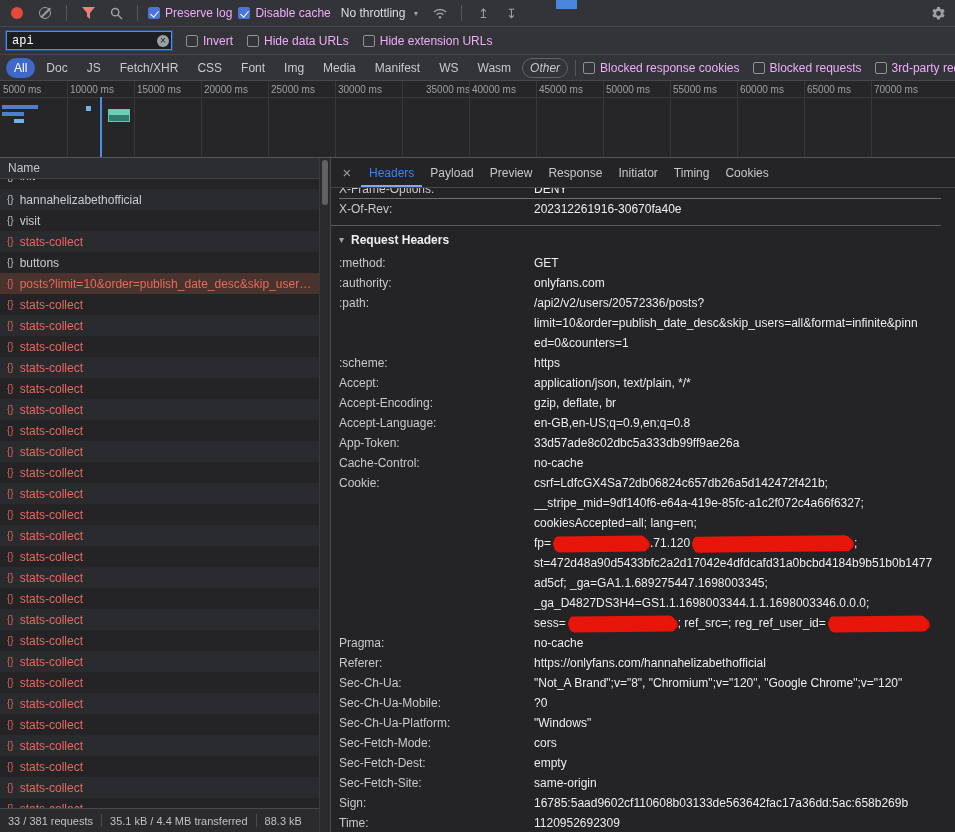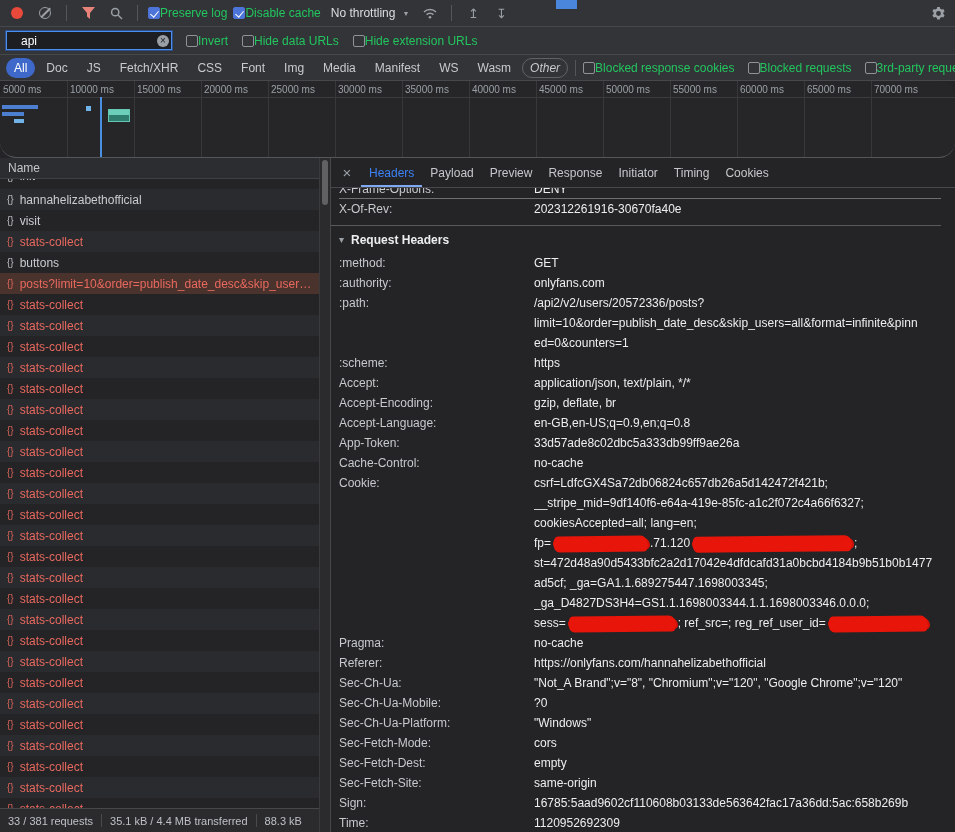--- a/index.html
+++ b/index.html
@@ -12,44 +12,44 @@
   .bar { background:#333438; display:flex; align-items:center; padding:0 6px; border-bottom:1px solid #47484c; }
   .toolbar { height:27px; gap:6px; position:relative; }
   .filterbar { height:28px; gap:14px; }
   .typebar { height:26px; gap:3px; }
   .icon-btn { min-width:22px; height:20px; display:flex; align-items:center; justify-content:center; color:#9aa0a6; cursor:default; }
   .vsep { width:1px; height:16px; background:#55565a; margin:0 4px; flex:0 0 1px; }
   .spacer { flex:1; }
   .record-dot { width:12px; height:12px; border-radius:50%; background:#e8493a; }
   .slash-circle { width:12px; height:12px; border:1.5px solid #9aa0a6; border-radius:50%; position:relative; }
   .slash-circle::after { content:""; position:absolute; left:-1.5px; top:3.7px; width:13px; height:1.5px; background:#9aa0a6; transform:rotate(-45deg); }
-  .cb-label { display:flex; align-items:center; color:#22c55e; white-space:nowrap; }
+  .cb-label { display:flex; align-items:center; gap:5px; color:#f0abfc; white-space:nowrap; }
   .cb { width:12px; height:12px; border:1px solid #8f9297; border-radius:2px; background:transparent; position:relative; flex:0 0 12px; }
   .cb.checked { background:#4d74d8; border-color:#4d74d8; }
   .cb.checked::after { content:""; position:absolute; left:3px; top:0.5px; width:4px; height:7px;
       border:solid #fff; border-width:0 1.5px 1.5px 0; transform:rotate(40deg); }
   .dropdown { display:flex; align-items:center; gap:7px; color:#dcdee1; padding:0 4px; }
   .caret { font-size:7px; color:#9aa0a6; }
   .arrow-glyph { font-size:13px; color:#9aa0a6; }
   .blue-glitch { position:absolute; left:556px; top:0; width:21px; height:9px; background:#4b86dd; z-index:5; }
 
   
   .filter-wrap { position:relative; flex:0 0 166px; }
   .filter-input { width:166px; height:19px; background:#1d1e21; border:1px solid #4a8ef0; box-shadow:0 0 0 1px #2b4f86;
-      color:#fff; font-family:Liberation Sans, sans-serif; font-size:12px; padding:0 18px 0 14px; outline:none; }
+      color:#fff; font-family:Liberation Mono, monospace; font-size:12px; padding:0 18px 0 5px; outline:none; }
   .clear-btn { position:absolute; right:3px; top:3.5px; width:12px; height:12px; border-radius:50%;
       background:#9aa0a6; color:#202124; font-size:10px; line-height:11px; text-align:center; }
 
   
   .pill { padding:3px 8px; border-radius:10px; color:#c8cacd; white-space:nowrap; }
   .pill.active { background:#3e68c9; color:#fff; }
   .pill.outlined { border:1px solid #5f6368; padding:2px 7px;font-style:italic; }
 
   
-  .overview { height:77px; position:relative; background:#262628; border-bottom:1px solid #55565a; overflow:hidden; flex:0 0 77px;border-radius:16px; }
+  .overview { height:77px; position:relative; background:#262628; border-bottom:1px solid #55565a; overflow:hidden; flex:0 0 77px; }
   .ov-hline { position:absolute; left:0; right:0; top:16px; height:1px; background:#3c3c3e; }
   .ov-grid { position:absolute; top:0; bottom:0; width:1px; background:#38383b; }
   .ov-label { position:absolute; top:3px; font-size:10px; color:#9aa0a6; white-space:nowrap; }
   .wf { position:absolute; }
   .wf-bar1 { left:2px; top:24px; width:36px; height:4px; background:#4d7fd0; }
   .wf-bar2 { left:2px; top:31px; width:22px; height:4px; background:#4d7fd0; }
   .wf-bar3 { left:14px; top:38px; width:10px; height:4px; background:#6fb3e8; }
   .wf-dot  { left:86px; top:25px; width:5px; height:5px; background:#6fb3e8; }
   .wf-marker { left:100px; top:16px; bottom:0; width:2px; background:#4a90e2; }
   .wf-block { left:108px; top:28px; width:22px; height:13px; border:1px solid #63c7b2;
@@ -219,21 +219,21 @@
       <div class="ov-label" style="left: 70px;">10000 ms</div>
       <div class="ov-grid" style="left: 134px;"></div>
       <div class="ov-label" style="left: 137px;">15000 ms</div>
       <div class="ov-grid" style="left: 201px;"></div>
       <div class="ov-label" style="left: 204px;">20000 ms</div>
       <div class="ov-grid" style="left: 268px;"></div>
       <div class="ov-label" style="left: 271px;">25000 ms</div>
       <div class="ov-grid" style="left: 335px;"></div>
       <div class="ov-label" style="left: 338px;">30000 ms</div>
       <div class="ov-grid" style="left: 402px;"></div>
-      <div class="ov-label" style="left: 405px;">35000 ms</div>
+      <div class="ov-label" style="left: 426px;">35000 ms</div>
       <div class="ov-grid" style="left: 469px;"></div>
       <div class="ov-label" style="left: 472px;">40000 ms</div>
       <div class="ov-grid" style="left: 536px;"></div>
       <div class="ov-label" style="left: 539px;">45000 ms</div>
       <div class="ov-grid" style="left: 603px;"></div>
       <div class="ov-label" style="left: 606px;">50000 ms</div>
       <div class="ov-grid" style="left: 670px;"></div>
       <div class="ov-label" style="left: 673px;">55000 ms</div>
       <div class="ov-grid" style="left: 737px;"></div>
       <div class="ov-label" style="left: 740px;">60000 ms</div>

